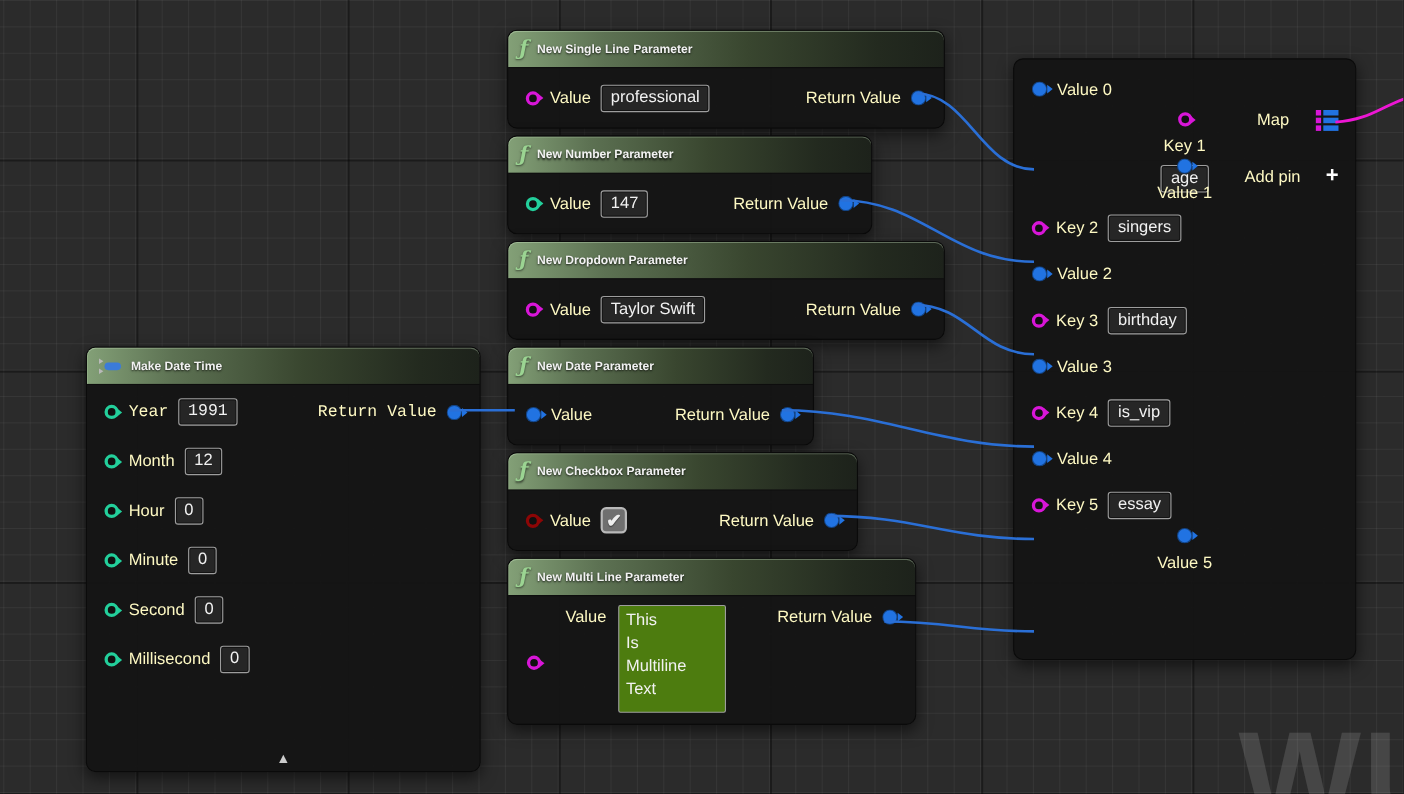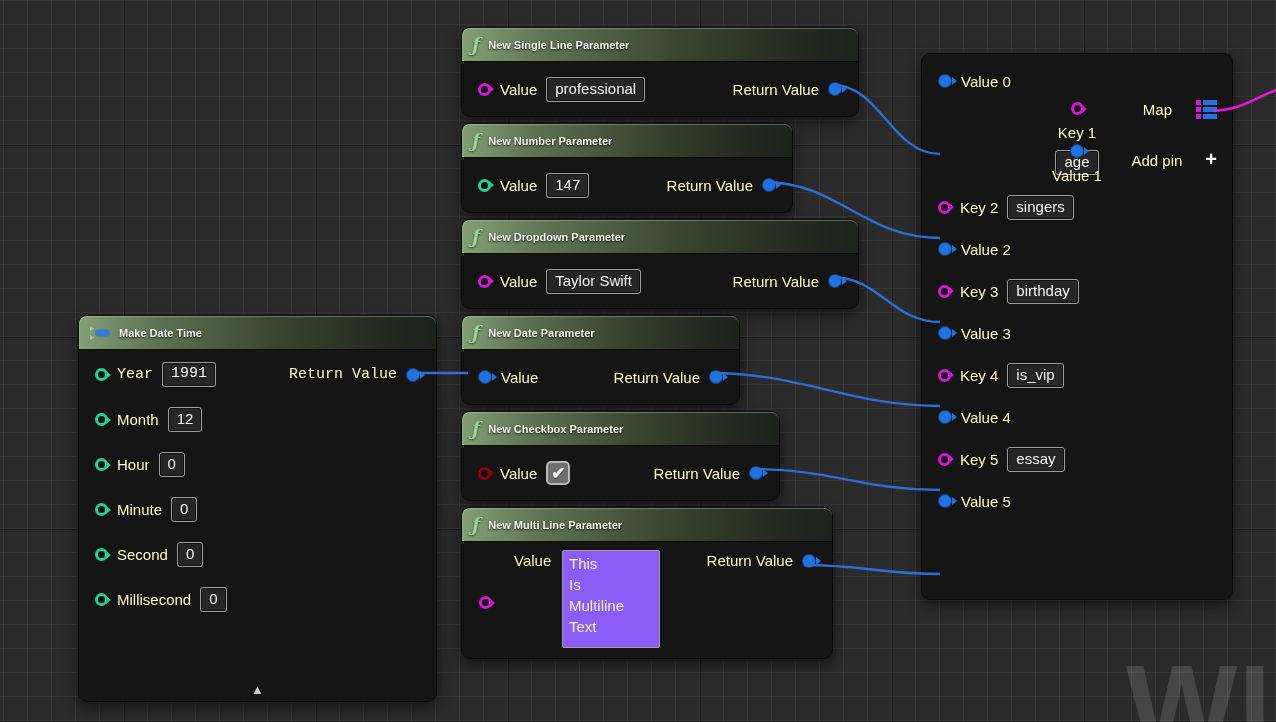--- a/index.html
+++ b/index.html
@@ -70,21 +70,21 @@
   }
   .checkbox .check{color:#ededed;font-size:17px;font-weight:bold;text-shadow:0 1px 1px #333;line-height:1;}
 
   .collapse-arrow{position:absolute;bottom:4px;left:50%;transform:translateX(-50%);color:#cccccc;font-size:13px;cursor:pointer;}
 
   
   .ml-body{position:relative;height:116px;}
   .ml-label{position:absolute;left:52px;top:10px;}
   .ml-box{
     position:absolute;left:100px;top:8px;width:84px;height:92px;
-    background:#8b5cf6;border:1px solid #9d9d9d;border-radius:2px;
+    background:#4d7c0f;border:1px solid #9d9d9d;border-radius:2px;
     padding:2px 6px;color:#f2f2f2;white-space:pre-line;line-height:21px;font-size:15px;
     overflow:hidden;
   }
   .ml-pin{position:absolute;left:17px;top:54px;}
   .ml-return{position:absolute;right:16px;top:10px;display:flex;align-items:center;gap:9px;}
 
   
   .mm-right-map{position:absolute;right:15px;top:45px;display:flex;align-items:center;gap:24px;}
   .mm-right-add{position:absolute;right:15px;top:95px;display:flex;align-items:flex-end;gap:23px;}
   .plus-icon{color:#ffffff;font-size:20px;font-weight:bold;line-height:1;}
@@ -299,21 +299,21 @@
       </div>
       <div class="row" style="height:42px;">
         <span class="pin filled pin-blue"></span>
         <span class="label">Value 4</span>
       </div>
       <div class="row" style="height:42px;">
         <span class="pin hollow pin-magenta"></span>
         <span class="label">Key 5</span>
         <span class="field">essay</span>
       </div>
-      <div class="row" style="height:42px;">
+      <div class="row" style="height:42px;flex-direction:column;">
         <span class="pin filled pin-blue"></span>
         <span class="label">Value 5</span>
       </div>
     </div>
 
     <div class="mm-right-map">
       <span class="label">Map</span>
       <svg class="map-pin-icon" width="21" height="21" viewBox="0 0 21 21">
         <rect x="0" y="1" width="5" height="5" fill="#d816d8"></rect>
           <rect x="7" y="1" width="14" height="5" fill="#2173e2"></rect>

